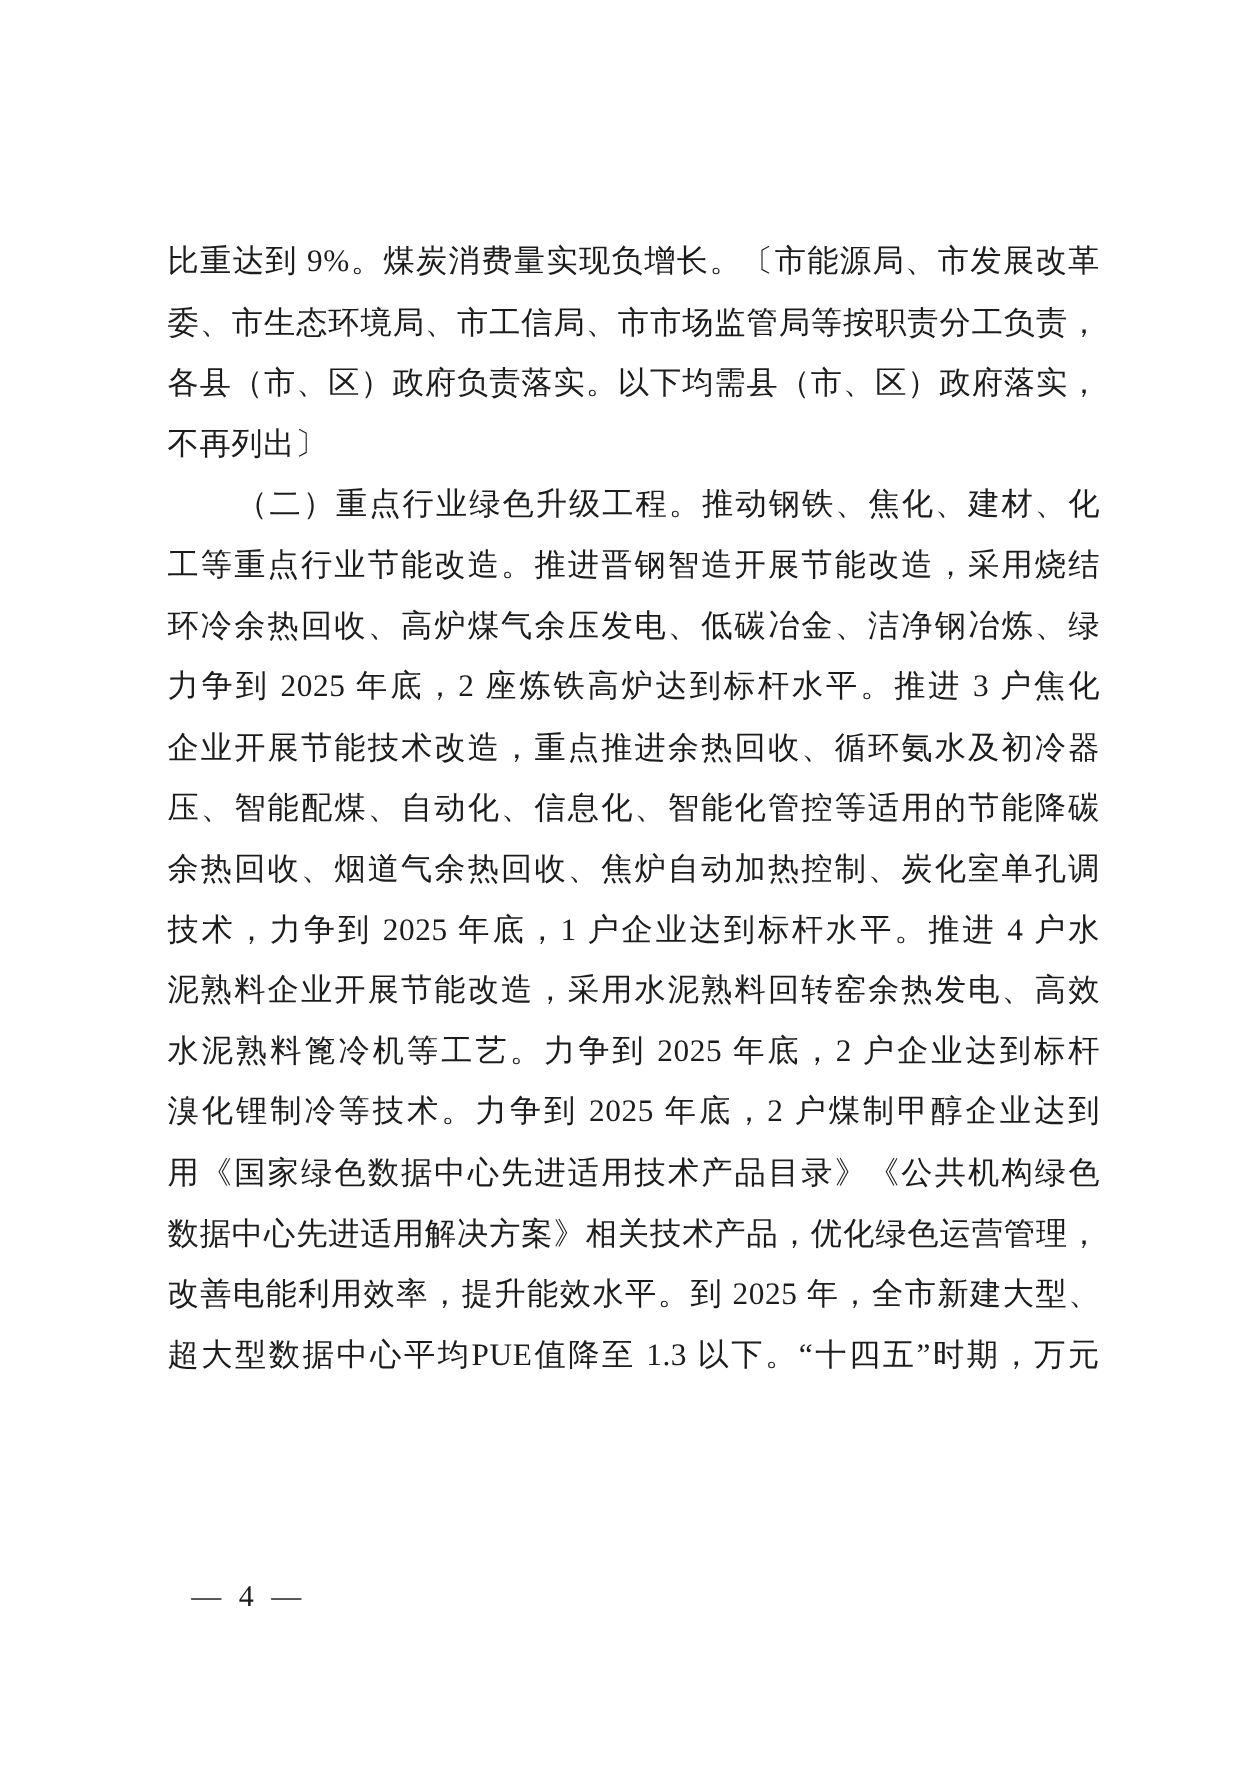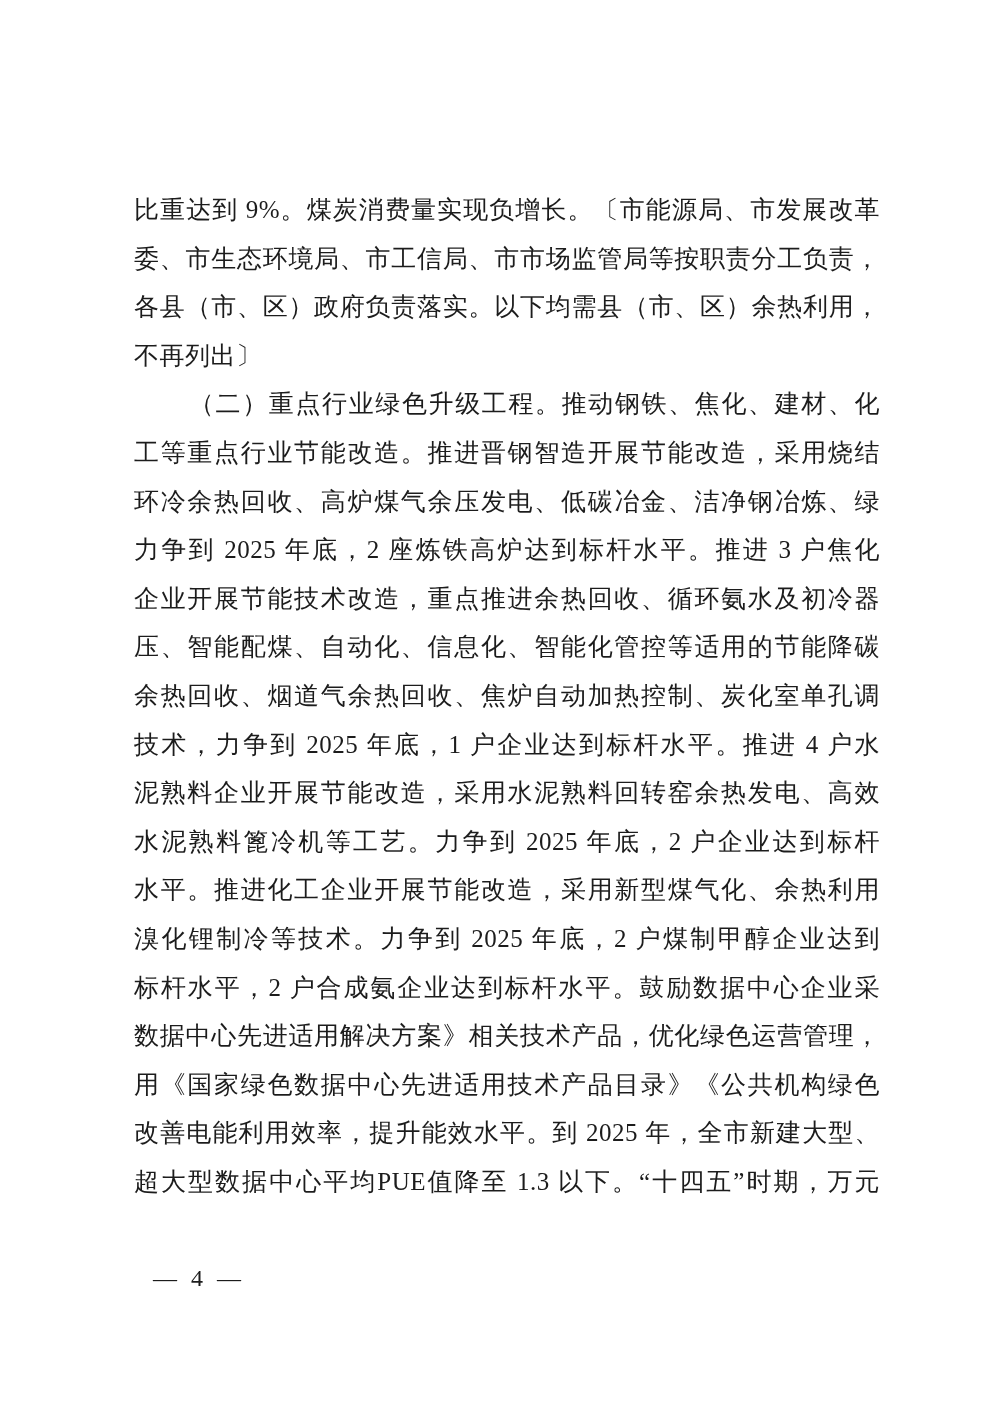--- a/index.html
+++ b/index.html
@@ -54,38 +54,36 @@
   }
 </style>
 </head>
 <body>
 
 <div class="page">
   <div class="text-block">
 
     <div class="line">比重达到 9%。煤炭消费量实现负增长。〔市能源局、市发展改革</div>
     <div class="line">委、市生态环境局、市工信局、市市场监管局等按职责分工负责，</div>
-    <div class="line">各县（市、区）政府负责落实。以下均需县（市、区）余热利用，</div>
+    <div class="line">各县（市、区）政府负责落实。以下均需县（市、区）政府落实，</div>
     <div class="line short">不再列出〕</div>
 
     <div class="line indent"><span class="heading-bold">（二）重点行业绿色升级工程。</span><span>推动钢铁、焦化、建材、化</span></div>
 
     <div class="line">工等重点行业节能改造。推进晋钢智造开展节能改造，采用烧结</div>
     <div class="line">环冷余热回收、高炉煤气余压发电、低碳冶金、洁净钢冶炼、绿</div>
     <div class="line">力争到 2025 年底，2 座炼铁高炉达到标杆水平。推进 3 户焦化</div>
     <div class="line">企业开展节能技术改造，重点推进余热回收、循环氨水及初冷器</div>
     <div class="line">压、智能配煤、自动化、信息化、智能化管控等适用的节能降碳</div>
     <div class="line">余热回收、烟道气余热回收、焦炉自动加热控制、炭化室单孔调</div>
     <div class="line">技术，力争到 2025 年底，1 户企业达到标杆水平。推进 4 户水</div>
     <div class="line">泥熟料企业开展节能改造，采用水泥熟料回转窑余热发电、高效</div>
     <div class="line">水泥熟料篦冷机等工艺。力争到 2025 年底，2 户企业达到标杆</div>
-    <div class="line">水平。推进化工企业开展节能改造，采用新型煤气化、余热利用</div>
     <div class="line">溴化锂制冷等技术。力争到 2025 年底，2 户煤制甲醇企业达到</div>
-    <div class="line">标杆水平，2 户合成氨企业达到标杆水平。鼓励数据中心企业采</div>
+    <div class="line">用《国家绿色数据中心先进适用技术产品目录》《公共机构绿色</div>
     <div class="line">数据中心先进适用解决方案》相关技术产品，优化绿色运营管理，</div>
-    <div class="line">用《国家绿色数据中心先进适用技术产品目录》《公共机构绿色</div>
     <div class="line">改善电能利用效率，提升能效水平。到 2025 年，全市新建大型、</div>
     <div class="line">超大型数据中心平均PUE值降至 1.3 以下。“十四五”时期，万元</div>
 
   </div>
 
   <div class="footer-page-number">— 4 —</div>
 </div>
 
 </body></html>

